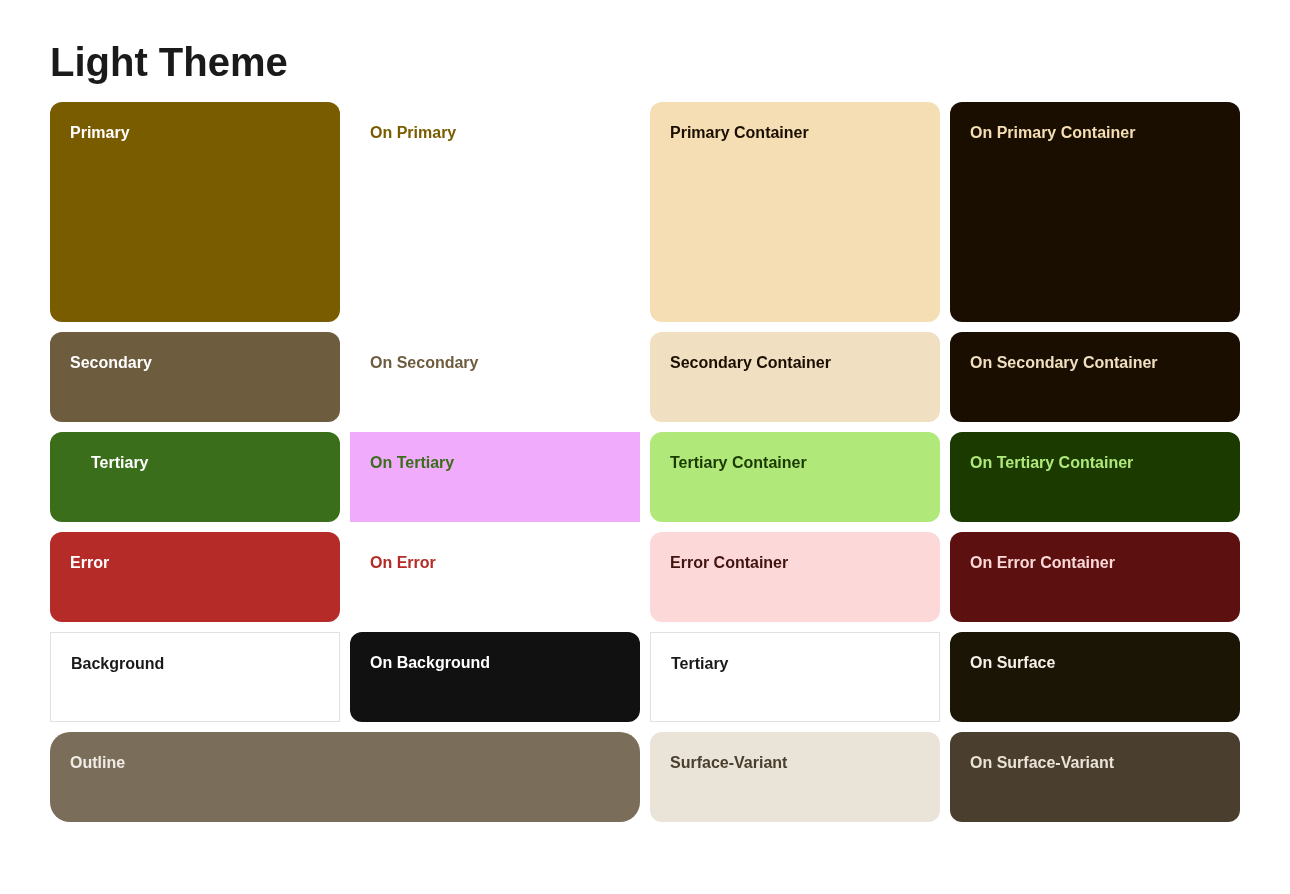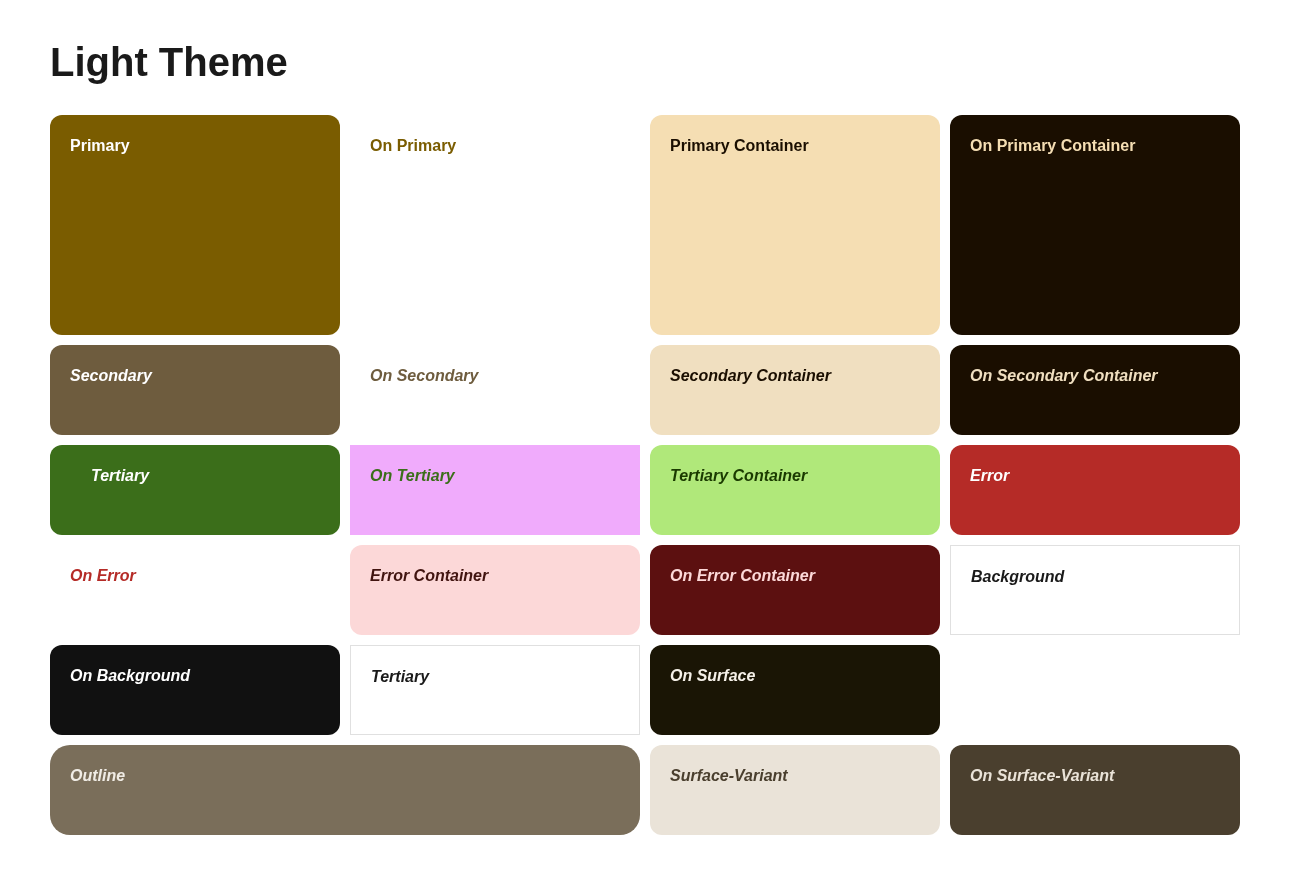--- a/index.html
+++ b/index.html
@@ -7,21 +7,21 @@
       background: #ffffff;
       font-family: 'Segoe UI', Arial, sans-serif;
       padding: 40px 50px;
       width: 1290px;
       min-height: 894px;
     }
     h1 {
       font-size: 2.5rem;
       font-weight: 700;
       color: #1a1a1a;
-      margin-bottom: 30px;
+      margin-bottom: 17px;
     }
     .grid {
       display: grid;
       grid-template-columns: 1fr 1fr 1fr 1fr;
       gap: 10px;
     }
     .cell {
       border-radius: 12px;
       padding: 22px 20px;
       display: flex;
@@ -29,21 +29,20 @@
       font-size: 1rem;
       font-weight: 600;
       min-height: 90px;
     }
     .cell.tall {
       min-height: 220px;
       align-items: flex-start;
     }
     .cell.short {
       min-height: 90px;
-      font-style: italic;
     }
     
     .span2 {
       grid-column: span 2;
     }
   </style>
 </head>
 <body>
 
 <h1>Light Theme</h1>
@@ -75,20 +74,23 @@
     </div>
     <div class="cell short" style="background: rgb(59, 110, 26); color: rgb(255, 255, 255); border-radius: 12px;">
       <span style="font-weight: 600; font-size: 1rem; margin-left: 21px;">Tertiary</span>
     </div>
     <div class="cell short" style="background: #f0abfc; color: rgb(59, 110, 26); border-radius: 0px;">
       <span style="font-weight: 600; font-size: 1rem;">On Tertiary</span>
     </div>
     <div class="cell short" style="background: rgb(176, 232, 122); color: rgb(26, 58, 0); border-radius: 12px;">
       <span style="font-weight: 600; font-size: 1rem;">Tertiary Container</span>
     </div>
+    <div class="cell short" style="background: rgb(26, 58, 0); color: rgb(176, 232, 122); border-radius: 12px;">
+      <span style="font-weight: 600; font-size: 1rem;">On Tertiary Container</span>
+    </div>
     <div class="cell short" style="background: rgb(181, 43, 39); color: rgb(255, 255, 255); border-radius: 12px;">
       <span style="font-weight: 600; font-size: 1rem;">Error</span>
     </div>
     <div class="cell short" style="background: rgb(255, 255, 255); color: rgb(181, 43, 39); border-radius: 0px;">
       <span style="font-weight: 600; font-size: 1rem;">On Error</span>
     </div>
     <div class="cell short" style="background: rgb(252, 216, 216); color: rgb(65, 20, 16); border-radius: 12px;">
       <span style="font-weight: 600; font-size: 1rem;">Error Container</span>
     </div>
     <div class="cell short" style="background: rgb(92, 16, 16); color: rgb(252, 216, 216); border-radius: 12px;">

